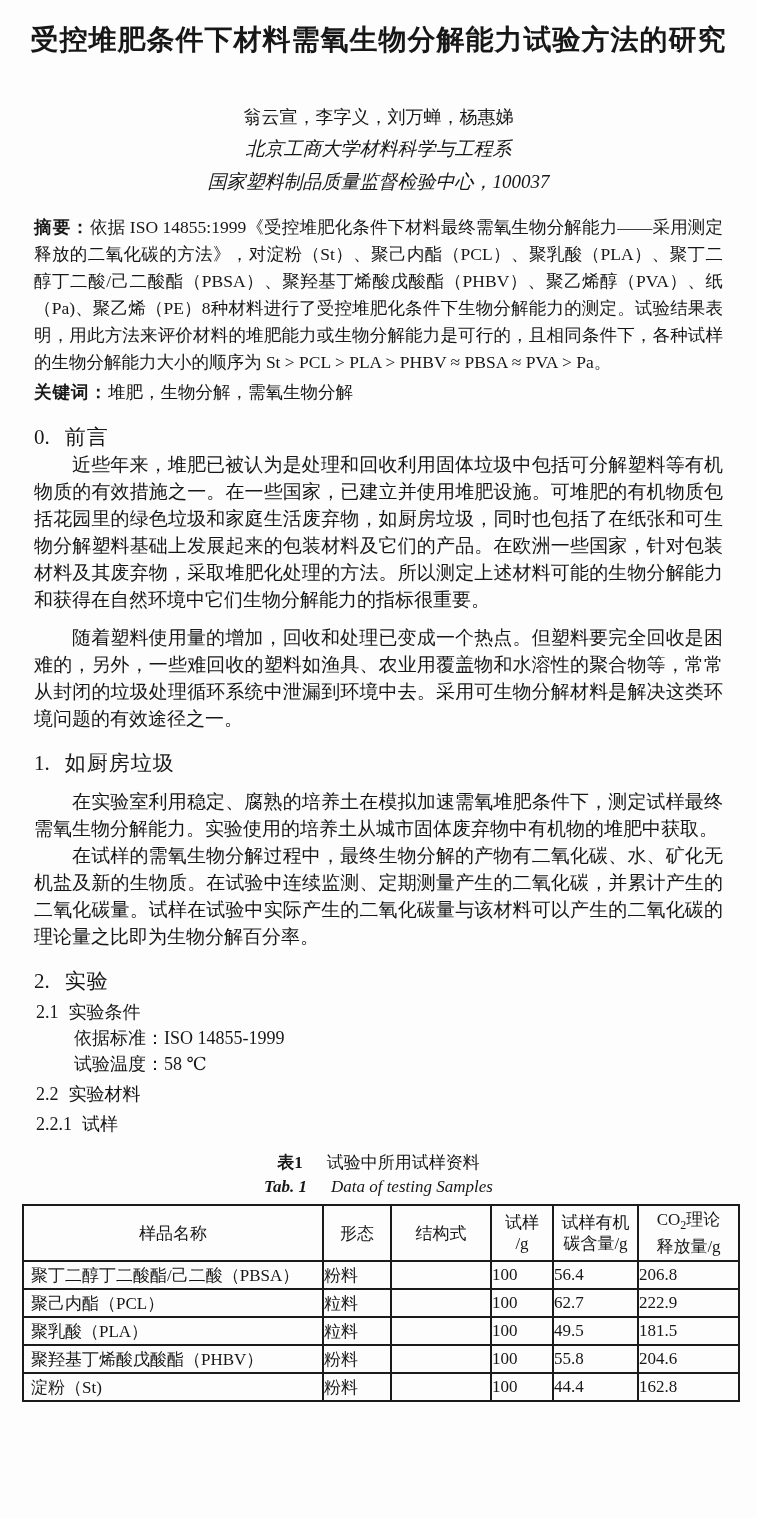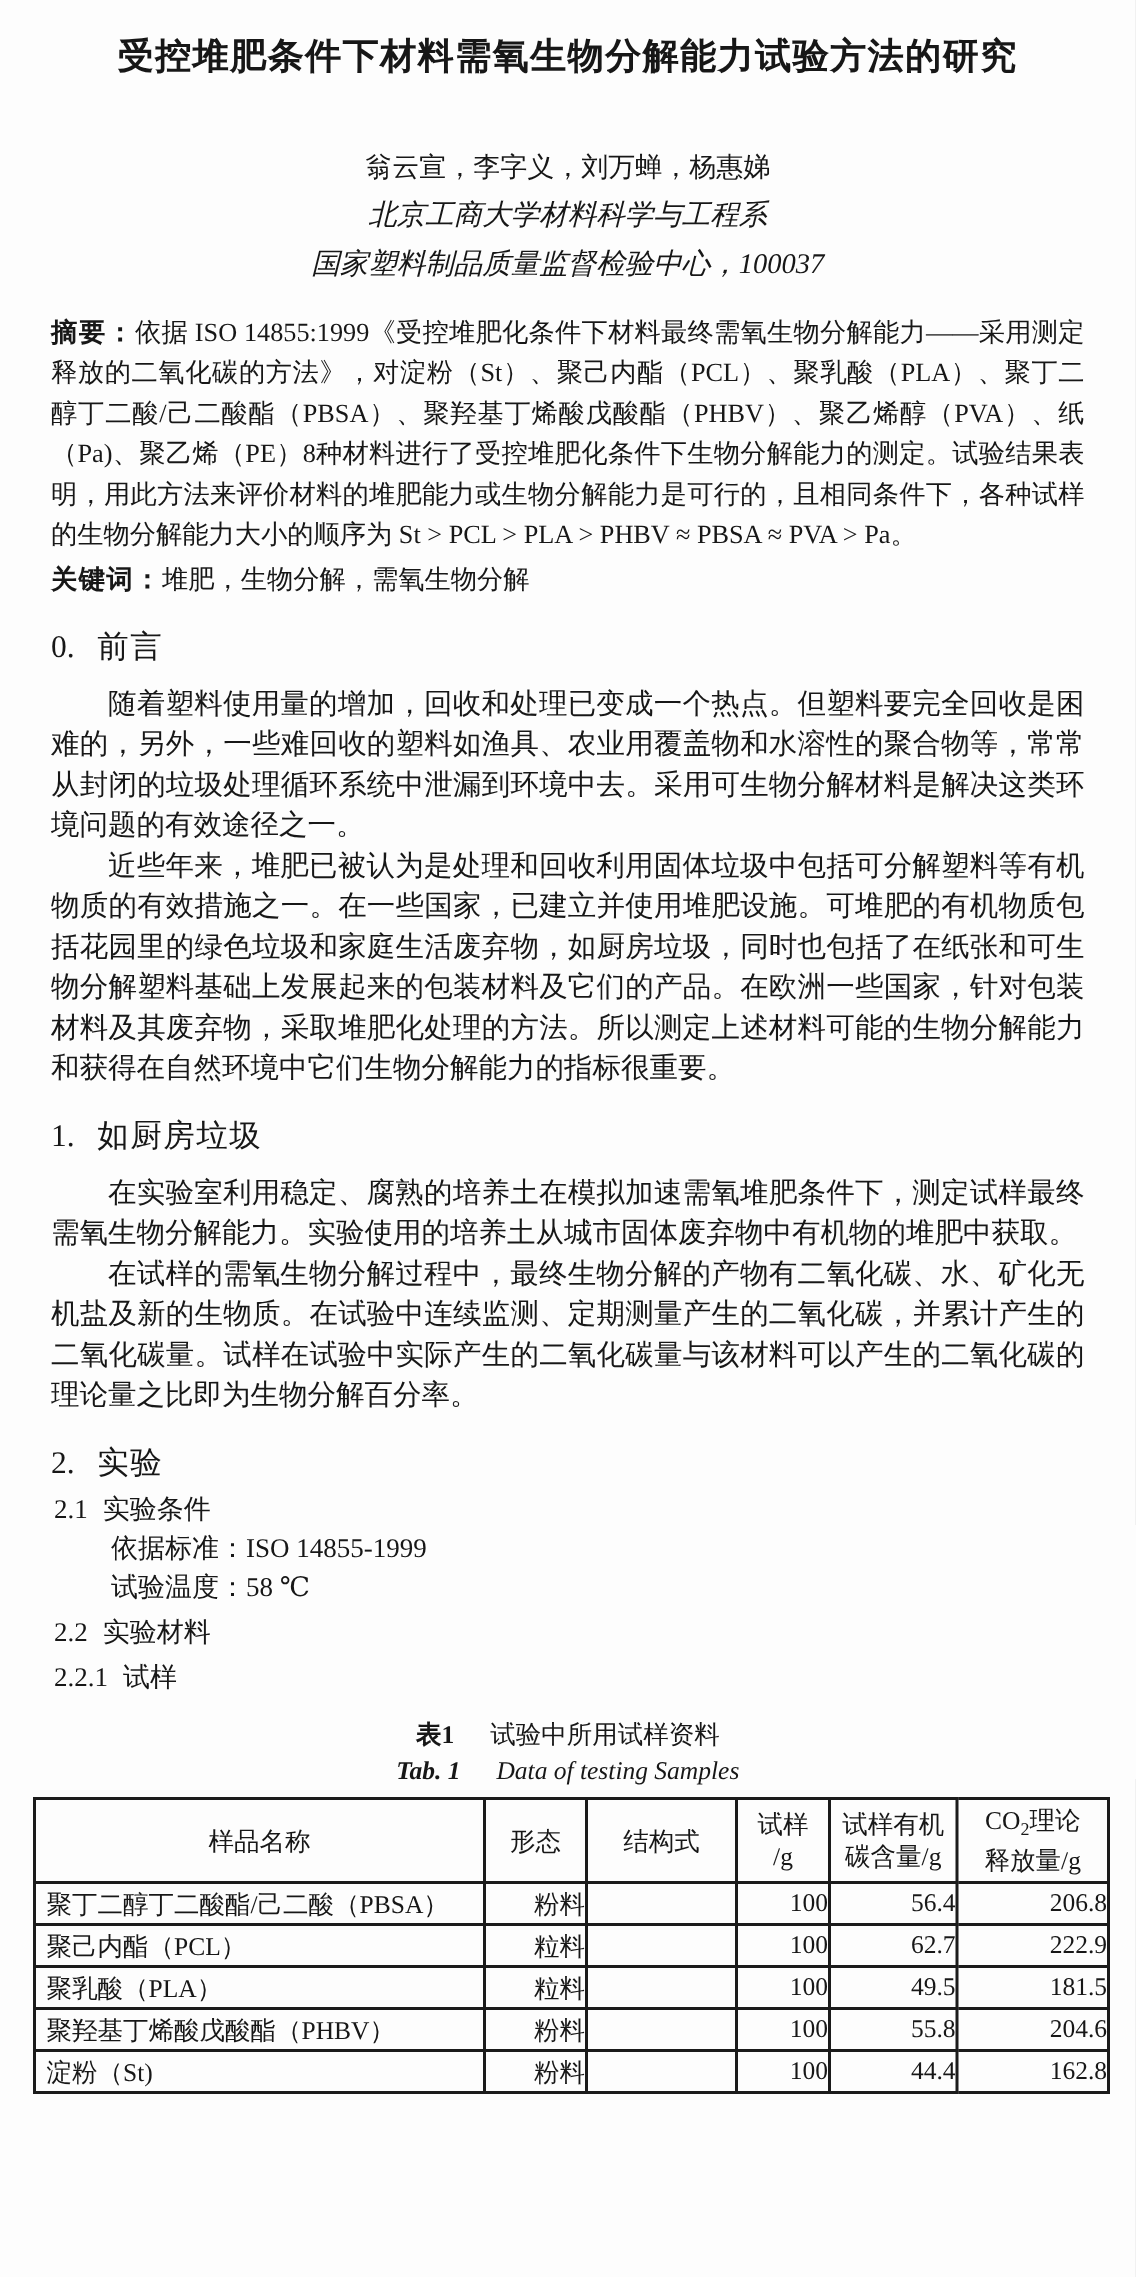--- a/index.html
+++ b/index.html
@@ -9,21 +9,21 @@
     margin:0 auto;
     background:#fdfdfd;
     color:#171717;
     font-family:"Liberation Serif","DejaVu Serif",serif;
     overflow:hidden;
     box-sizing:border-box;
   }
   .title{
     text-align:center;
     font-weight:bold;
-    font-size:24px;
+    font-size:28px;
     padding-top:21px;
     letter-spacing:1px;
   }
   .authors{
     text-align:center;
     font-size:18px;
     margin-top:46px;
   }
   .affil{
     text-align:center;
@@ -88,21 +88,21 @@
   table.samples th, table.samples td{
     border:2px solid #1b1b1b;
     padding:0;
     vertical-align:middle;
     font-weight:normal;
     overflow:hidden;
     white-space:nowrap;
   }
   table.samples th{padding:3px 0;}
   .hl{display:block;line-height:21px;text-align:center;}
-  table.samples td{height:26px;text-align:right;}
+  table.samples td{height:26px;text-align:left;}
   table.samples td.name{text-align:left;padding-left:7px;}
   col.c-name{width:300px;}
   col.c-form{width:68px;}
   col.c-struct{width:100px;}
   col.c-sample{width:62px;}
   col.c-carbon{width:85px;}
   col.c-co2{width:101px;}
   sub{font-size:12px;}
 </style>
 </head>
@@ -114,22 +114,22 @@
 
   <div class="authors">翁云宣，李字义，刘万蝉，杨惠娣</div>
   <div class="affil">北京工商大学材料科学与工程系</div>
   <div class="affil">国家塑料制品质量监督检验中心，100037</div>
 
   <p class="abstract"><b>摘要：</b><span>依据 ISO 14855:1999《受控堆肥化条件下材料最终需氧生物分解能力——采用测定释放的二氧化碳的方法》，对淀粉（St）、聚己内酯（PCL）、聚乳酸（PLA）、聚丁二醇丁二酸/己二酸酯（PBSA）、聚羟基丁烯酸戊酸酯（PHBV）、聚乙烯醇（PVA）、纸（Pa)、聚乙烯（PE）8种材料进行了受控堆肥化条件下生物分解能力的测定。试验结果表明，用此方法来评价材料的堆肥能力或生物分解能力是可行的，且相同条件下，各种试样的生物分解能力大小的顺序为 St &gt; PCL &gt; PLA &gt; PHBV ≈ PBSA ≈ PVA &gt; Pa。</span></p>
 
   <p class="keywords"><b>关键词：</b><span>堆肥，生物分解，需氧生物分解</span></p>
 
   <h2 class="sec"><span class="h-num">0.</span><span>前言</span></h2>
+  <p class="body cont">近些年来，堆肥已被认为是处理和回收利用固体垃圾中包括可分解塑料等有机物质的有效措施之一。在一些国家，已建立并使用堆肥设施。可堆肥的有机物质包括花园里的绿色垃圾和家庭生活废弃物，如厨房垃圾，同时也包括了在纸张和可生物分解塑料基础上发展起来的包装材料及它们的产品。在欧洲一些国家，针对包装材料及其废弃物，采取堆肥化处理的方法。所以测定上述材料可能的生物分解能力和获得在自然环境中它们生物分解能力的指标很重要。</p>
   <p class="body">随着塑料使用量的增加，回收和处理已变成一个热点。但塑料要完全回收是困难的，另外，一些难回收的塑料如渔具、农业用覆盖物和水溶性的聚合物等，常常从封闭的垃圾处理循环系统中泄漏到环境中去。采用可生物分解材料是解决这类环境问题的有效途径之一。</p>
-  <p class="body cont">近些年来，堆肥已被认为是处理和回收利用固体垃圾中包括可分解塑料等有机物质的有效措施之一。在一些国家，已建立并使用堆肥设施。可堆肥的有机物质包括花园里的绿色垃圾和家庭生活废弃物，如厨房垃圾，同时也包括了在纸张和可生物分解塑料基础上发展起来的包装材料及它们的产品。在欧洲一些国家，针对包装材料及其废弃物，采取堆肥化处理的方法。所以测定上述材料可能的生物分解能力和获得在自然环境中它们生物分解能力的指标很重要。</p>
 
   <h2 class="sec"><span class="h-num">1.</span><span>如厨房垃圾</span></h2>
   <p class="body">在实验室利用稳定、腐熟的培养土在模拟加速需氧堆肥条件下，测定试样最终需氧生物分解能力。实验使用的培养土从城市固体废弃物中有机物的堆肥中获取。</p>
   <p class="body cont">在试样的需氧生物分解过程中，最终生物分解的产物有二氧化碳、水、矿化无机盐及新的生物质。在试验中连续监测、定期测量产生的二氧化碳，并累计产生的二氧化碳量。试样在试验中实际产生的二氧化碳量与该材料可以产生的二氧化碳的理论量之比即为生物分解百分率。</p>
 
   <h2 class="sec"><span class="h-num">2.</span><span>实验</span></h2>
 
   <div class="sub-line"><span class="h-num">2.1</span><span>实验条件</span></div>
   <div class="cond-line">依据标准：ISO 14855-1999</div>
   <div class="cond-line">试验温度：58  ℃</div>

